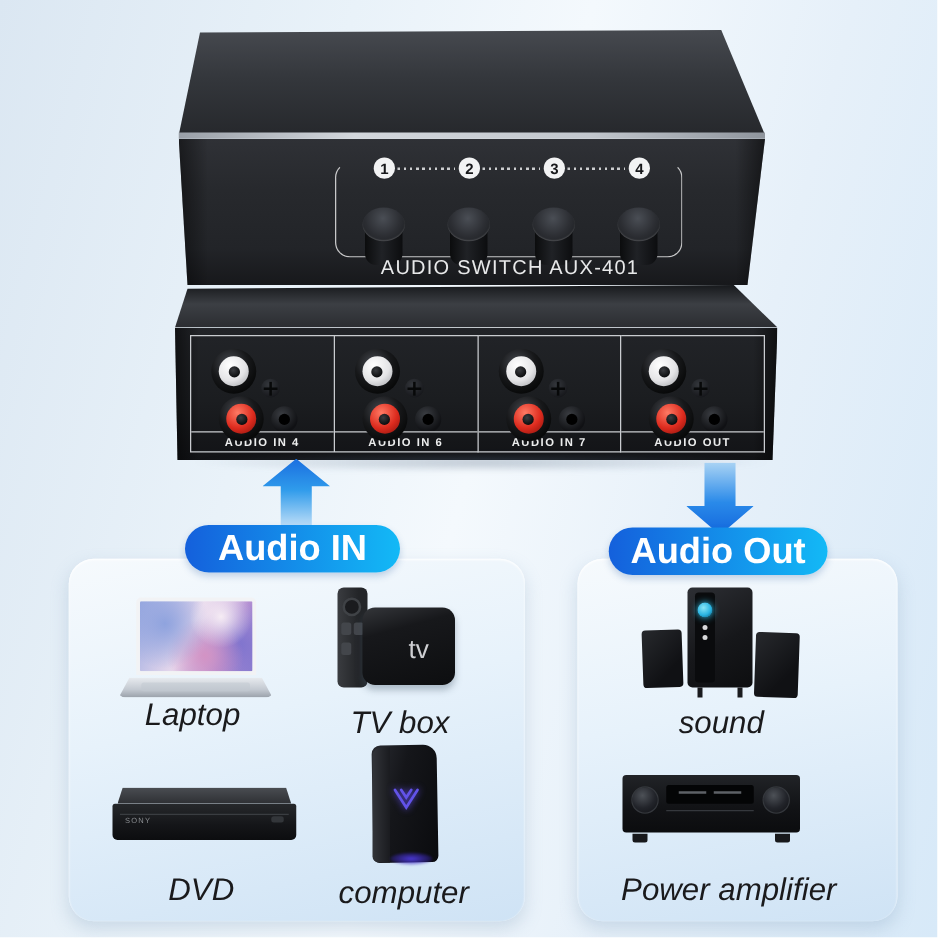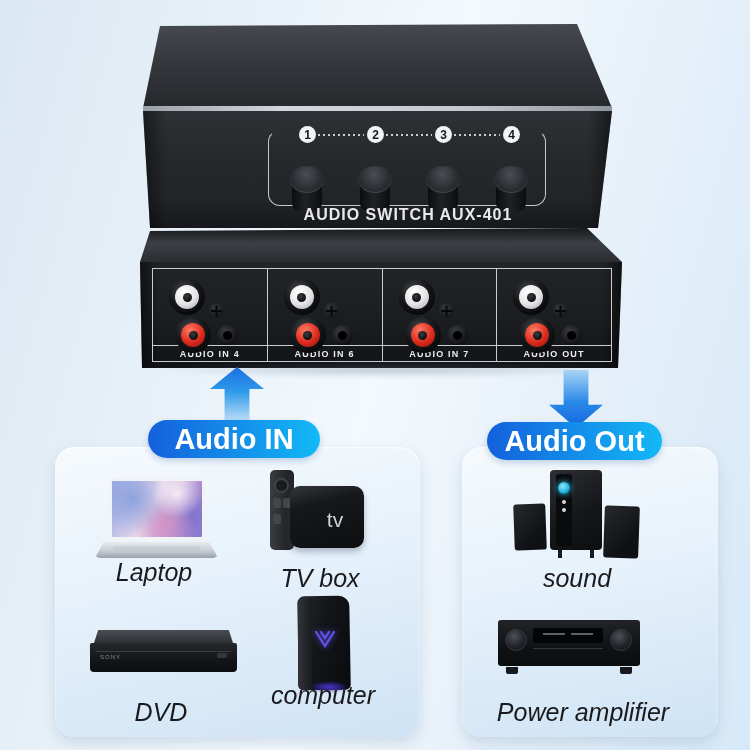--- a/index.html
+++ b/index.html
@@ -27,21 +27,21 @@
     font-size:12px;font-weight:bold;display:flex;align-items:center;justify-content:center;top:126px;}
   .dots{height:2px;top:134px;opacity:.85;
     background:repeating-linear-gradient(90deg,#e9eaec 0 2px,transparent 2px 5px);}
   .knob{width:34px;height:48px;top:166px;}
   .knob .stem{position:absolute;left:2px;top:14px;width:30px;height:32px;border-radius:5px 5px 9px 9px;
     background:linear-gradient(90deg,#0b0c0d,#202226 45%,#0c0d0f);}
   .knob .cap{position:absolute;left:0;top:0;width:34px;height:27px;border-radius:50%;
     background:radial-gradient(ellipse at 48% 32%,#4a4e55 0%,#2c2e33 55%,#191b1e 100%);
     box-shadow:0 -1px 1px rgba(255,255,255,.15) inset;}
   .model-label{left:270px;top:206px;width:276px;text-align:center;color:#e8e9ea;
-    font-size:16px;font-weight:bold;letter-spacing:1px;}
+    font-size:16px;font-weight:normal;letter-spacing:1px;}
 
   
   .lid-rear{left:140px;top:228px;width:482px;height:34px;
     clip-path:polygon(10px 3px,447px 0,482px 34px,0 34px);
     background:linear-gradient(180deg,#17191c 0%,#3c3f44 45%,#2b2d31 100%);}
   .face-rear{left:140px;top:262px;width:482px;height:106px;
     clip-path:polygon(0 0,482px 0,478px 106px,2px 106px);
     background:linear-gradient(180deg,#222428 0%,#1b1d20 55%,#121316 100%);}
   .face-rear::before{content:"";position:absolute;inset:0;
     background:linear-gradient(90deg,rgba(0,0,0,.5),transparent 4%,transparent 96%,rgba(0,0,0,.55));}
@@ -310,21 +310,21 @@
     <div class="device-label" style="left:46px;top:251px;width:120px;">DVD</div>
 
     <div class="abs tower">
       <div class="body"></div>
       <div class="side"></div>
       <svg class="vlogo" width="22" height="20" viewBox="0 0 22 20">
         <path d="M2 2 L11 16 L20 2 M7 2 L11 8 L15 2" stroke="#6253e8" stroke-width="2.2" fill="none" stroke-linecap="round"></path>
       </svg>
       <div class="glow"></div>
     </div>
-    <div class="device-label" style="left:208px;top:234px;width:120px;">computer</div>
+    <div class="device-label" style="left:208px;top:253px;width:120px;">computer</div>
   </div>
 
   <div class="abs panel panel-out">
 
     <div class="abs speakers">
       <div class="sat l"></div>
       <div class="sat r"></div>
       <div class="sub">
         <div class="strip">
           <span class="glowknob"></span>

